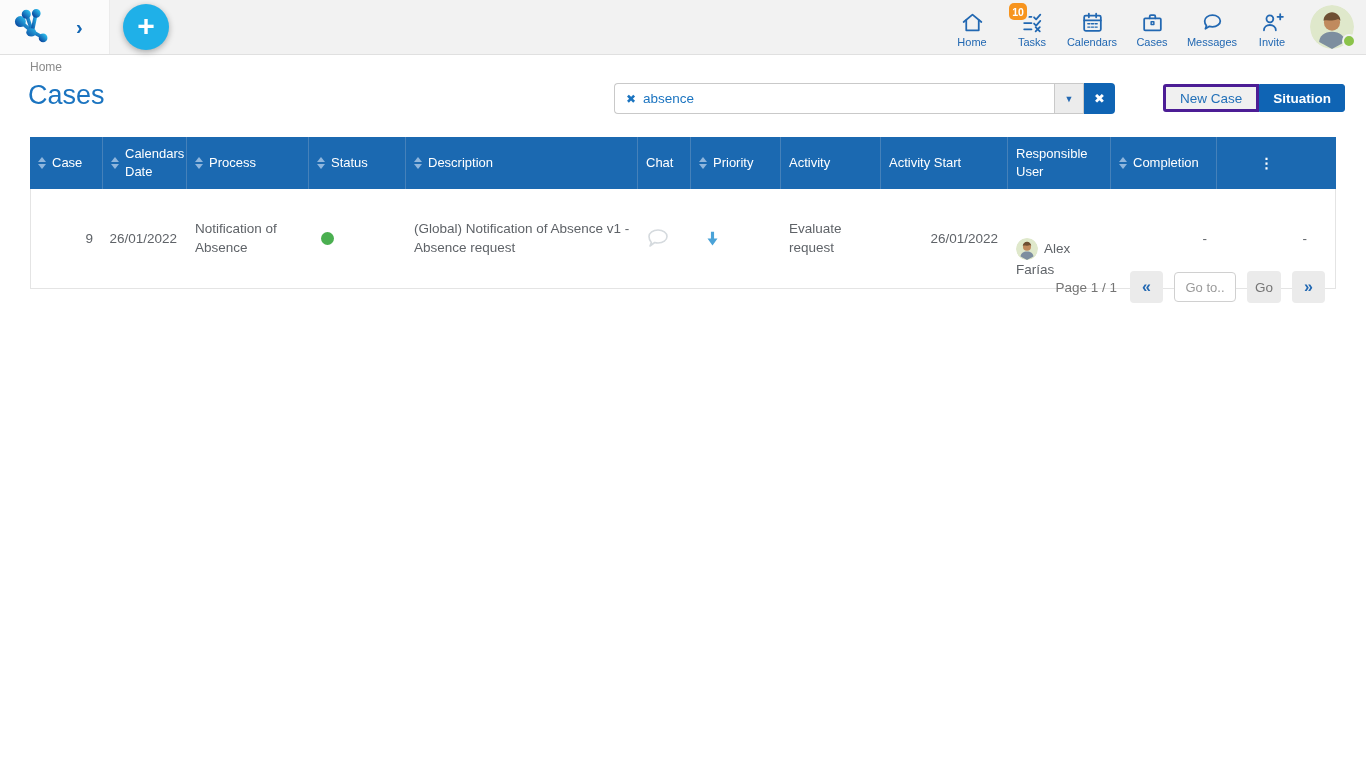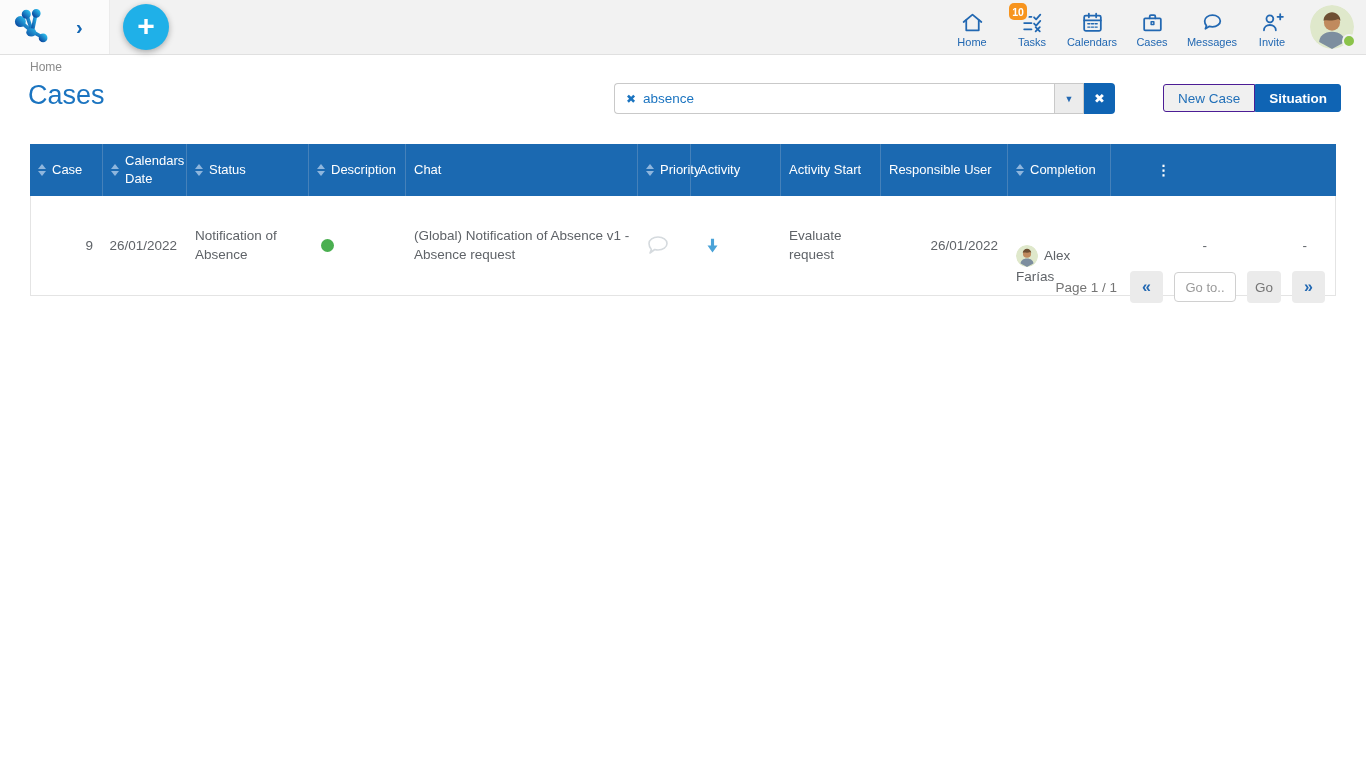--- a/index.html
+++ b/index.html
@@ -26,25 +26,25 @@
   .page-title { position:absolute; left:28px; top:80px; font-size:27px; font-weight:400; color:#1b74c0; }
 
   .search-group { position:absolute; left:614px; top:83px; height:31px; display:flex; }
   .search-box { width:440px; height:31px; background:#fff; border:1px solid #c9c9c9; border-right:none; border-radius:4px 0 0 4px; display:flex; align-items:center; padding-left:11px; gap:7px; cursor:text; }
   .tag-remove { color:#1b74c0; font-size:12px; cursor:pointer; }
   .tag-text { color:#1b74c0; font-size:13.5px; }
   .caret-btn { width:30px; height:31px; background:#ececec; border:1px solid #c9c9c9; color:#2268b2; font-size:9px; display:flex; align-items:center; justify-content:center; cursor:pointer; }
   .clear-btn { width:31px; height:31px; background:#0f64b4; border:none; border-radius:0 4px 4px 0; color:#fff; font-size:13px; display:flex; align-items:center; justify-content:center; cursor:pointer; }
 
   .segmented { position:absolute; left:1163px; top:84px; height:28px; display:flex; }
-  .btn-newcase { padding:0 14px; background:#f0f0f0; border:1px solid #4c1d95; border-radius:3px 0 0 3px; color:#2270b8; font-size:13.5px; display:flex; align-items:center; cursor:pointer; }
+  .btn-newcase { padding:0 14px; background:#f0f0f0; border:3px solid #4c1d95; border-radius:3px 0 0 3px; color:#2270b8; font-size:13.5px; display:flex; align-items:center; cursor:pointer; }
   .btn-situation { padding:0 13px; background:#0f64b4; border:1px solid #0f64b4; border-radius:0 3px 3px 0; color:#fff; font-size:13.5px; font-weight:bold; display:flex; align-items:center; cursor:pointer; }
 
   
-  .cases-table { position:absolute; left:30px; top:144px; width:1306px; }
+  .cases-table { position:absolute; left:30px; top:137px; width:1306px; }
   .grid-row { display:grid; grid-template-columns:72px 84px 122px 97px 232px 53px 90px 100px 127px 103px 106px 100px 20px; }
   .thead { background:#1b69b1; color:#fff; }
   .th { padding:8px 8px; font-size:13px; display:flex; align-items:center; gap:6px; border-left:1px solid #4581ba; min-height:52px; line-height:1.35; cursor:pointer; }
   .th:first-child { border-left:none; }
   .th.kebab { justify-content:center; padding:8px 2px; font-weight:bold; font-size:14px; }
   .sort { display:flex; flex-direction:column; align-items:center; gap:2px; flex:0 0 auto; }
   .sort .tri-up { width:0; height:0; border-left:4px solid transparent; border-right:4px solid transparent; border-bottom:5px solid #8fb6dd; }
   .sort .tri-down { width:0; height:0; border-left:4px solid transparent; border-right:4px solid transparent; border-top:5px solid #8fb6dd; }
 
   .trow { background:#fff; border:1px solid #e4e4e4; border-top:none; cursor:pointer; }
@@ -197,20 +197,27 @@
           <span class="tri-up"></span>
           <span class="tri-down"></span>
         </span>
       <span>Calendars Date</span>
     </div>
     <div class="th">
       <span class="sort">
           <span class="tri-up"></span>
           <span class="tri-down"></span>
         </span>
+      <span>Process</span>
+    </div>
+    <div class="th">
+      <span class="sort">
+          <span class="tri-up"></span>
+          <span class="tri-down"></span>
+        </span>
       <span>Status</span>
     </div>
     <div class="th">
       <span class="sort">
           <span class="tri-up"></span>
           <span class="tri-down"></span>
         </span>
       <span>Description</span>
     </div>
     <div class="th">

